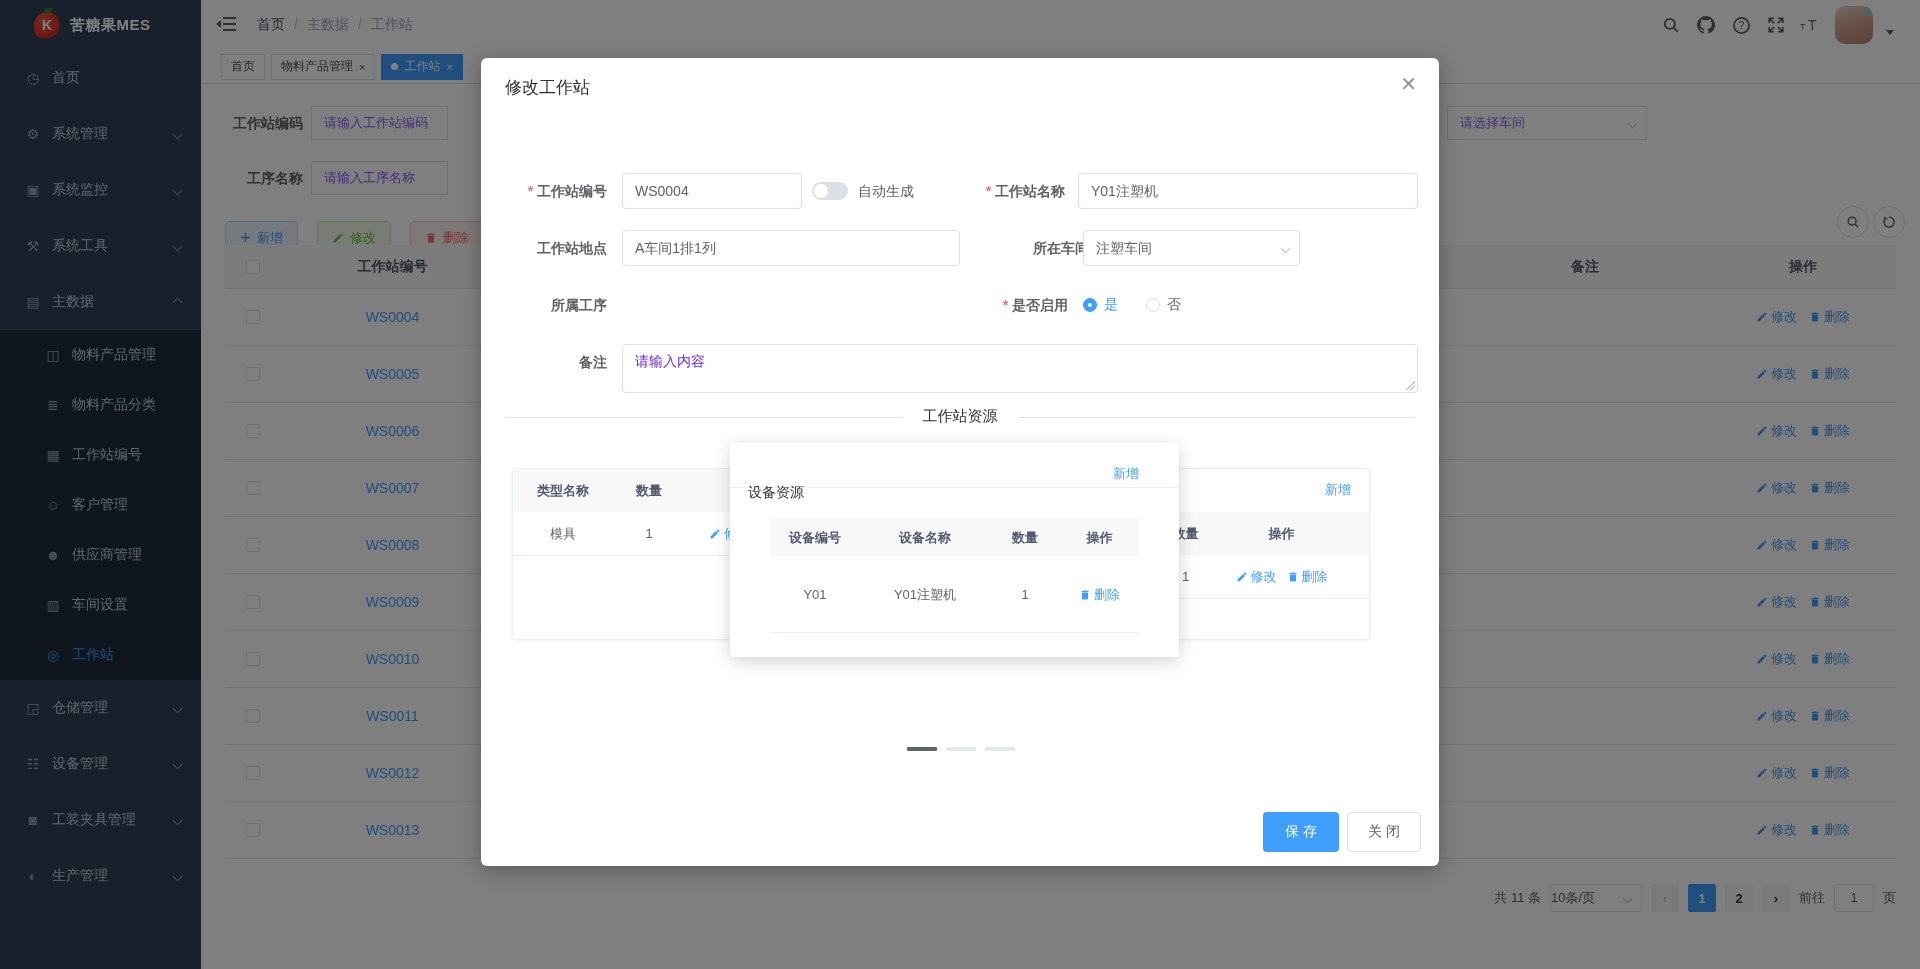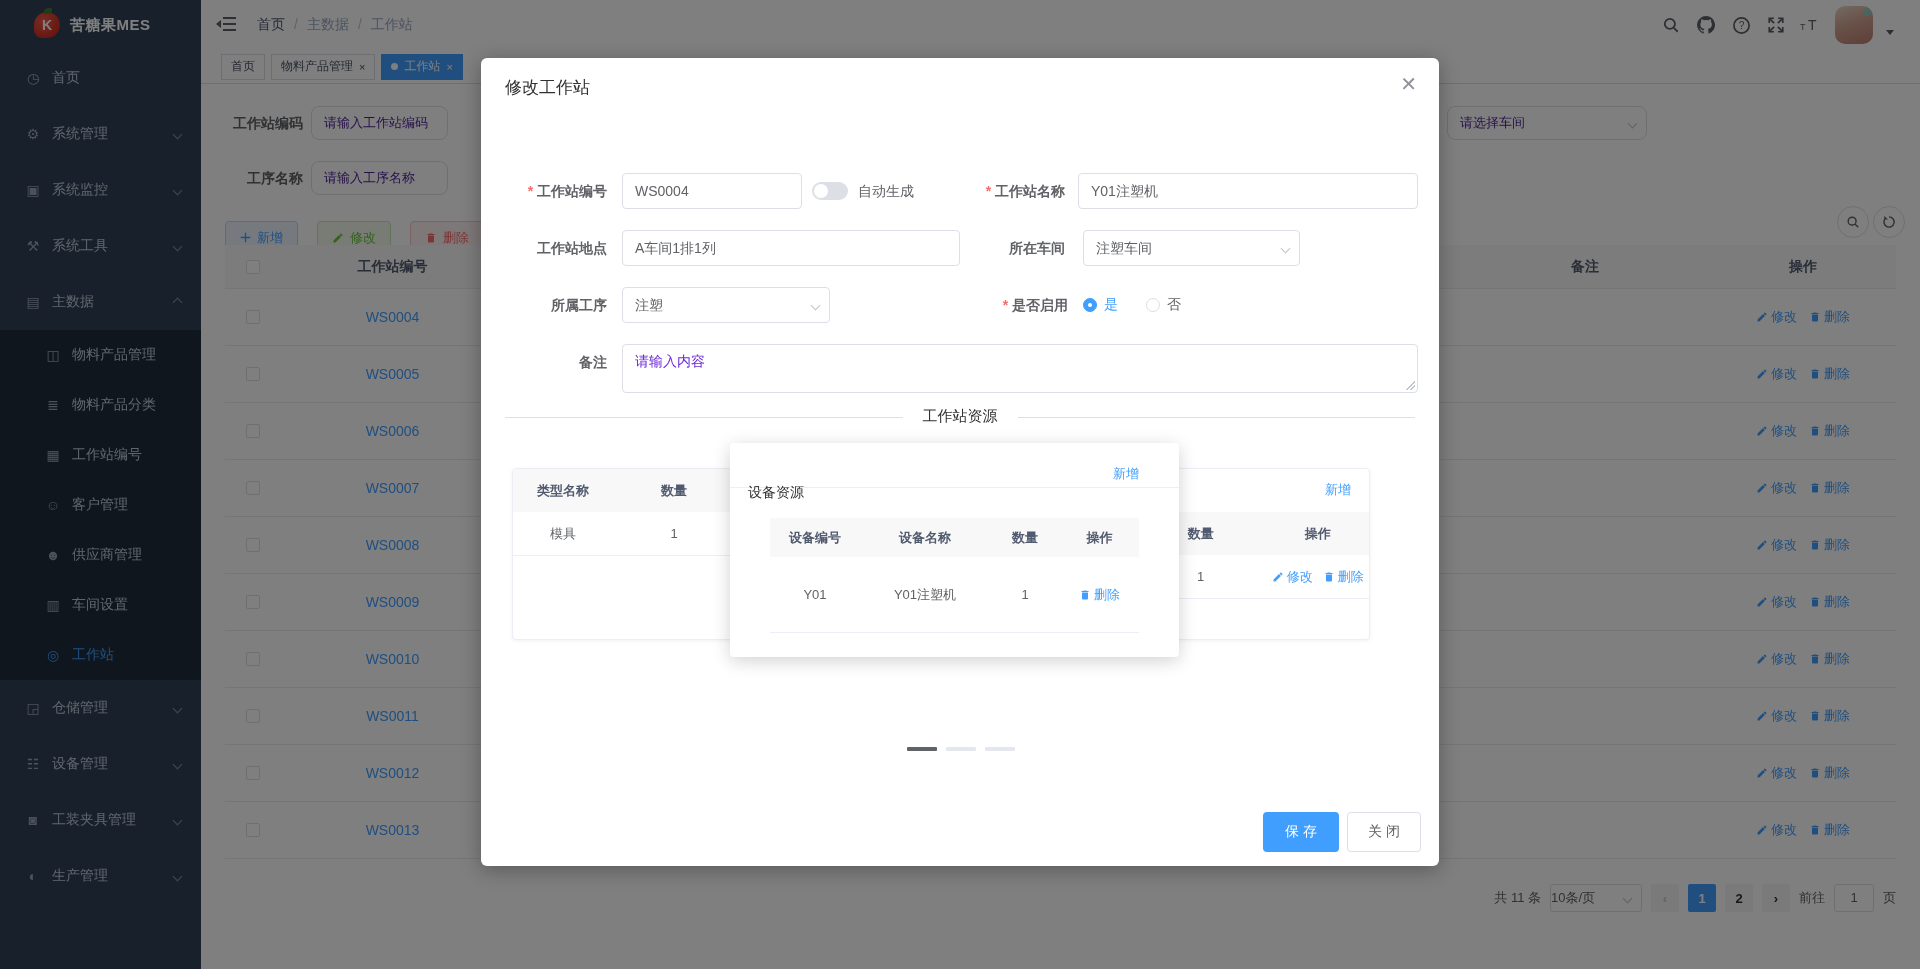--- a/index.html
+++ b/index.html
@@ -39,21 +39,21 @@
   
   #tagsbar { position:absolute; left:201px; top:50px; width:1719px; height:34px; background:#fff; border-bottom:1px solid #d8dce5; box-shadow:0 1px 3px rgba(0,0,0,.08); display:flex; align-items:center; padding-left:20px; gap:6px; }
   .tag { display:inline-flex; align-items:center; height:26px; padding:0 9px; border:1px solid #d8dce5; background:#fff; color:#495060; font-size:12px; cursor:pointer; gap:6px; }
   .tag .dot { width:7px; height:7px; border-radius:50%; background:#fff; }
   .tag .tclose { font-size:11px; color:inherit; }
   .tag.active { background:#409EFF; border-color:#409EFF; color:#fff; }
 
   
   #content { position:absolute; left:201px; top:84px; width:1719px; height:885px; background:#fff; }
   .f-label { position:absolute; font-size:14px; color:#606266; font-weight:600; text-align:right; width:70px; line-height:34px; }
-  .f-input { position:absolute; height:34px; border:1px solid #dcdfe6; border-radius:8px; background:#fff; font-size:13px; color:#4c1d95; padding:0 12px; line-height:32px;font-family:Liberation Serif, serif; }
+  .f-input { position:absolute; height:34px; border:1px solid #dcdfe6; border-radius:0; background:#fff; font-size:13px; color:#8b5cf6; padding:0 12px; line-height:32px;font-family:Liberation Serif, serif; }
   .sel-caret { position:absolute; right:10px; top:13px; width:7px; height:7px; border-right:1.5px solid #c0c4cc; border-bottom:1.5px solid #c0c4cc; transform:rotate(45deg); }
   #toolbar { position:absolute; left:24px; top:137px; display:flex; gap:19px; }
   .tbtn { height:33px; padding:0 14px; border-radius:4px; font-size:13px; display:inline-flex; align-items:center; gap:6px; cursor:pointer; border:1px solid; }
   .tbtn.primary { background:#ecf5ff; border-color:#b3d8ff; color:#409EFF; }
   .tbtn.success { background:#f0f9eb; border-color:#c2e7b0; color:#67C23A; }
   .tbtn.danger  { background:#fef0f0; border-color:#fbc4c4; color:#F56C6C; }
   .tbtn.warning { background:#fdf6ec; border-color:#f5dab1; color:#E6A23C; }
   .circle-btn { position:absolute; width:32px; height:32px; border-radius:50%; border:1px solid #dcdfe6; background:#fff; color:#606266; display:flex; align-items:center; justify-content:center; cursor:pointer; }
 
   
@@ -104,21 +104,21 @@
   #m-divider::before { content:""; position:absolute; left:0; top:10px; width:100%; height:1px; background:#dcdfe6; }
   #m-divider span { position:relative; background:#fff; padding:0 20px; font-size:15px; color:#303133; font-weight:500; }
 
   
   .rcard { position:absolute; top:410px; height:172px; background:#fff; border:1px solid #ebeef5; border-radius:4px; box-shadow:0 1px 4px rgba(0,0,0,.06); }
   #card-left { left:31px; width:418px; }
   #card-right { left:469px; width:420px; }
   .rc-head { position:relative; height:43px; }
   .rc-title { position:absolute; left:18px; top:12px; font-size:14px; color:#303133; }
   .rc-add { position:absolute; right:18px; top:12px; font-size:13px; color:#409EFF; cursor:pointer; }
-  .mini-row { display:flex; align-items:center; height:43px; font-size:13px; color:#606266;gap:25px; }
+  .mini-row { display:flex; align-items:center; height:43px; font-size:13px; color:#606266; }
   .mini-head { background:#f8f8f9; color:#515a6e; font-weight:600; }
   .mini-row > div { text-align:center; }
   .mini-body { border-bottom:1px solid #ebeef5; height:44px; }
   #popup { position:absolute; left:249px; top:385px; width:449px; height:214px; background:#fff; border-radius:4px; box-shadow:0 4px 18px rgba(0,0,0,.18); z-index:5; }
   #popup-head { position:relative; height:45px; border-bottom:1px solid #ebeef5; }
   #popup-title { position:absolute; left:18px; top:13px; font-size:14px; color:#303133;margin-top:28px; }
   #popup-add { position:absolute; right:40px; top:22px; font-size:13px; color:#409EFF; cursor:pointer; }
   #popup-table { margin:0 40px; }
   .pp-row { display:flex; align-items:center; font-size:13px; color:#606266; }
   .pp-head { height:39px; background:#f8f8f9; color:#515a6e; font-weight:600; margin-top:30px; }
@@ -531,31 +531,27 @@
 
     <label class="m-label req" style="left:0; top:115px; width:126px;">工作站编号</label>
     <div class="m-input" style="left:141px; top:115px; width:180px; color:#606266;">WS0004</div>
     <div id="f-toggle"></div>
     <div id="f-auto">自动生成</div>
     <label class="m-label req" style="left:440px; top:115px; width:144px;">工作站名称</label>
     <div class="m-input" style="left:597px; top:115px; width:340px; color:#606266;">Y01注塑机</div>
 
     <label class="m-label" style="left:0; top:172px; width:126px;">工作站地点</label>
     <div class="m-input" style="left:141px; top:172px; width:338px; color:#606266;">A车间1排1列</div>
-    <label class="m-label" style="left:440px; top:172px; width:144px;">所在车间</label>
+    <label class="m-label" style="left:464px; top:172px; width:144px;">所在车间</label>
     <div class="m-input m-select" style="left:602px; top:172px; width:217px; color:#606266;">
       <span>注塑车间</span>
       <span class="sel-caret"></span>
     </div>
 
     <label class="m-label" style="left:0; top:229px; width:126px;">所属工序</label>
-    <div class="m-input m-select" style="left:141px; top:229px; width:208px; color:#606266;">
-      <span>注塑</span>
-      <span class="sel-caret"></span>
-    </div>
     <label class="m-label req" style="left:440px; top:229px; width:147px;text-align:right;">是否启用</label>
     <div class="abs" style="left:602px; top:229px; height:36px; display:flex; align-items:center; gap:28px;">
       <span class="radio sel">
           <span class="rdot"></span>
           <span>是</span>
         </span>
       <span class="radio">
           <span class="rdot"></span>
           <span>否</span>
         </span>

